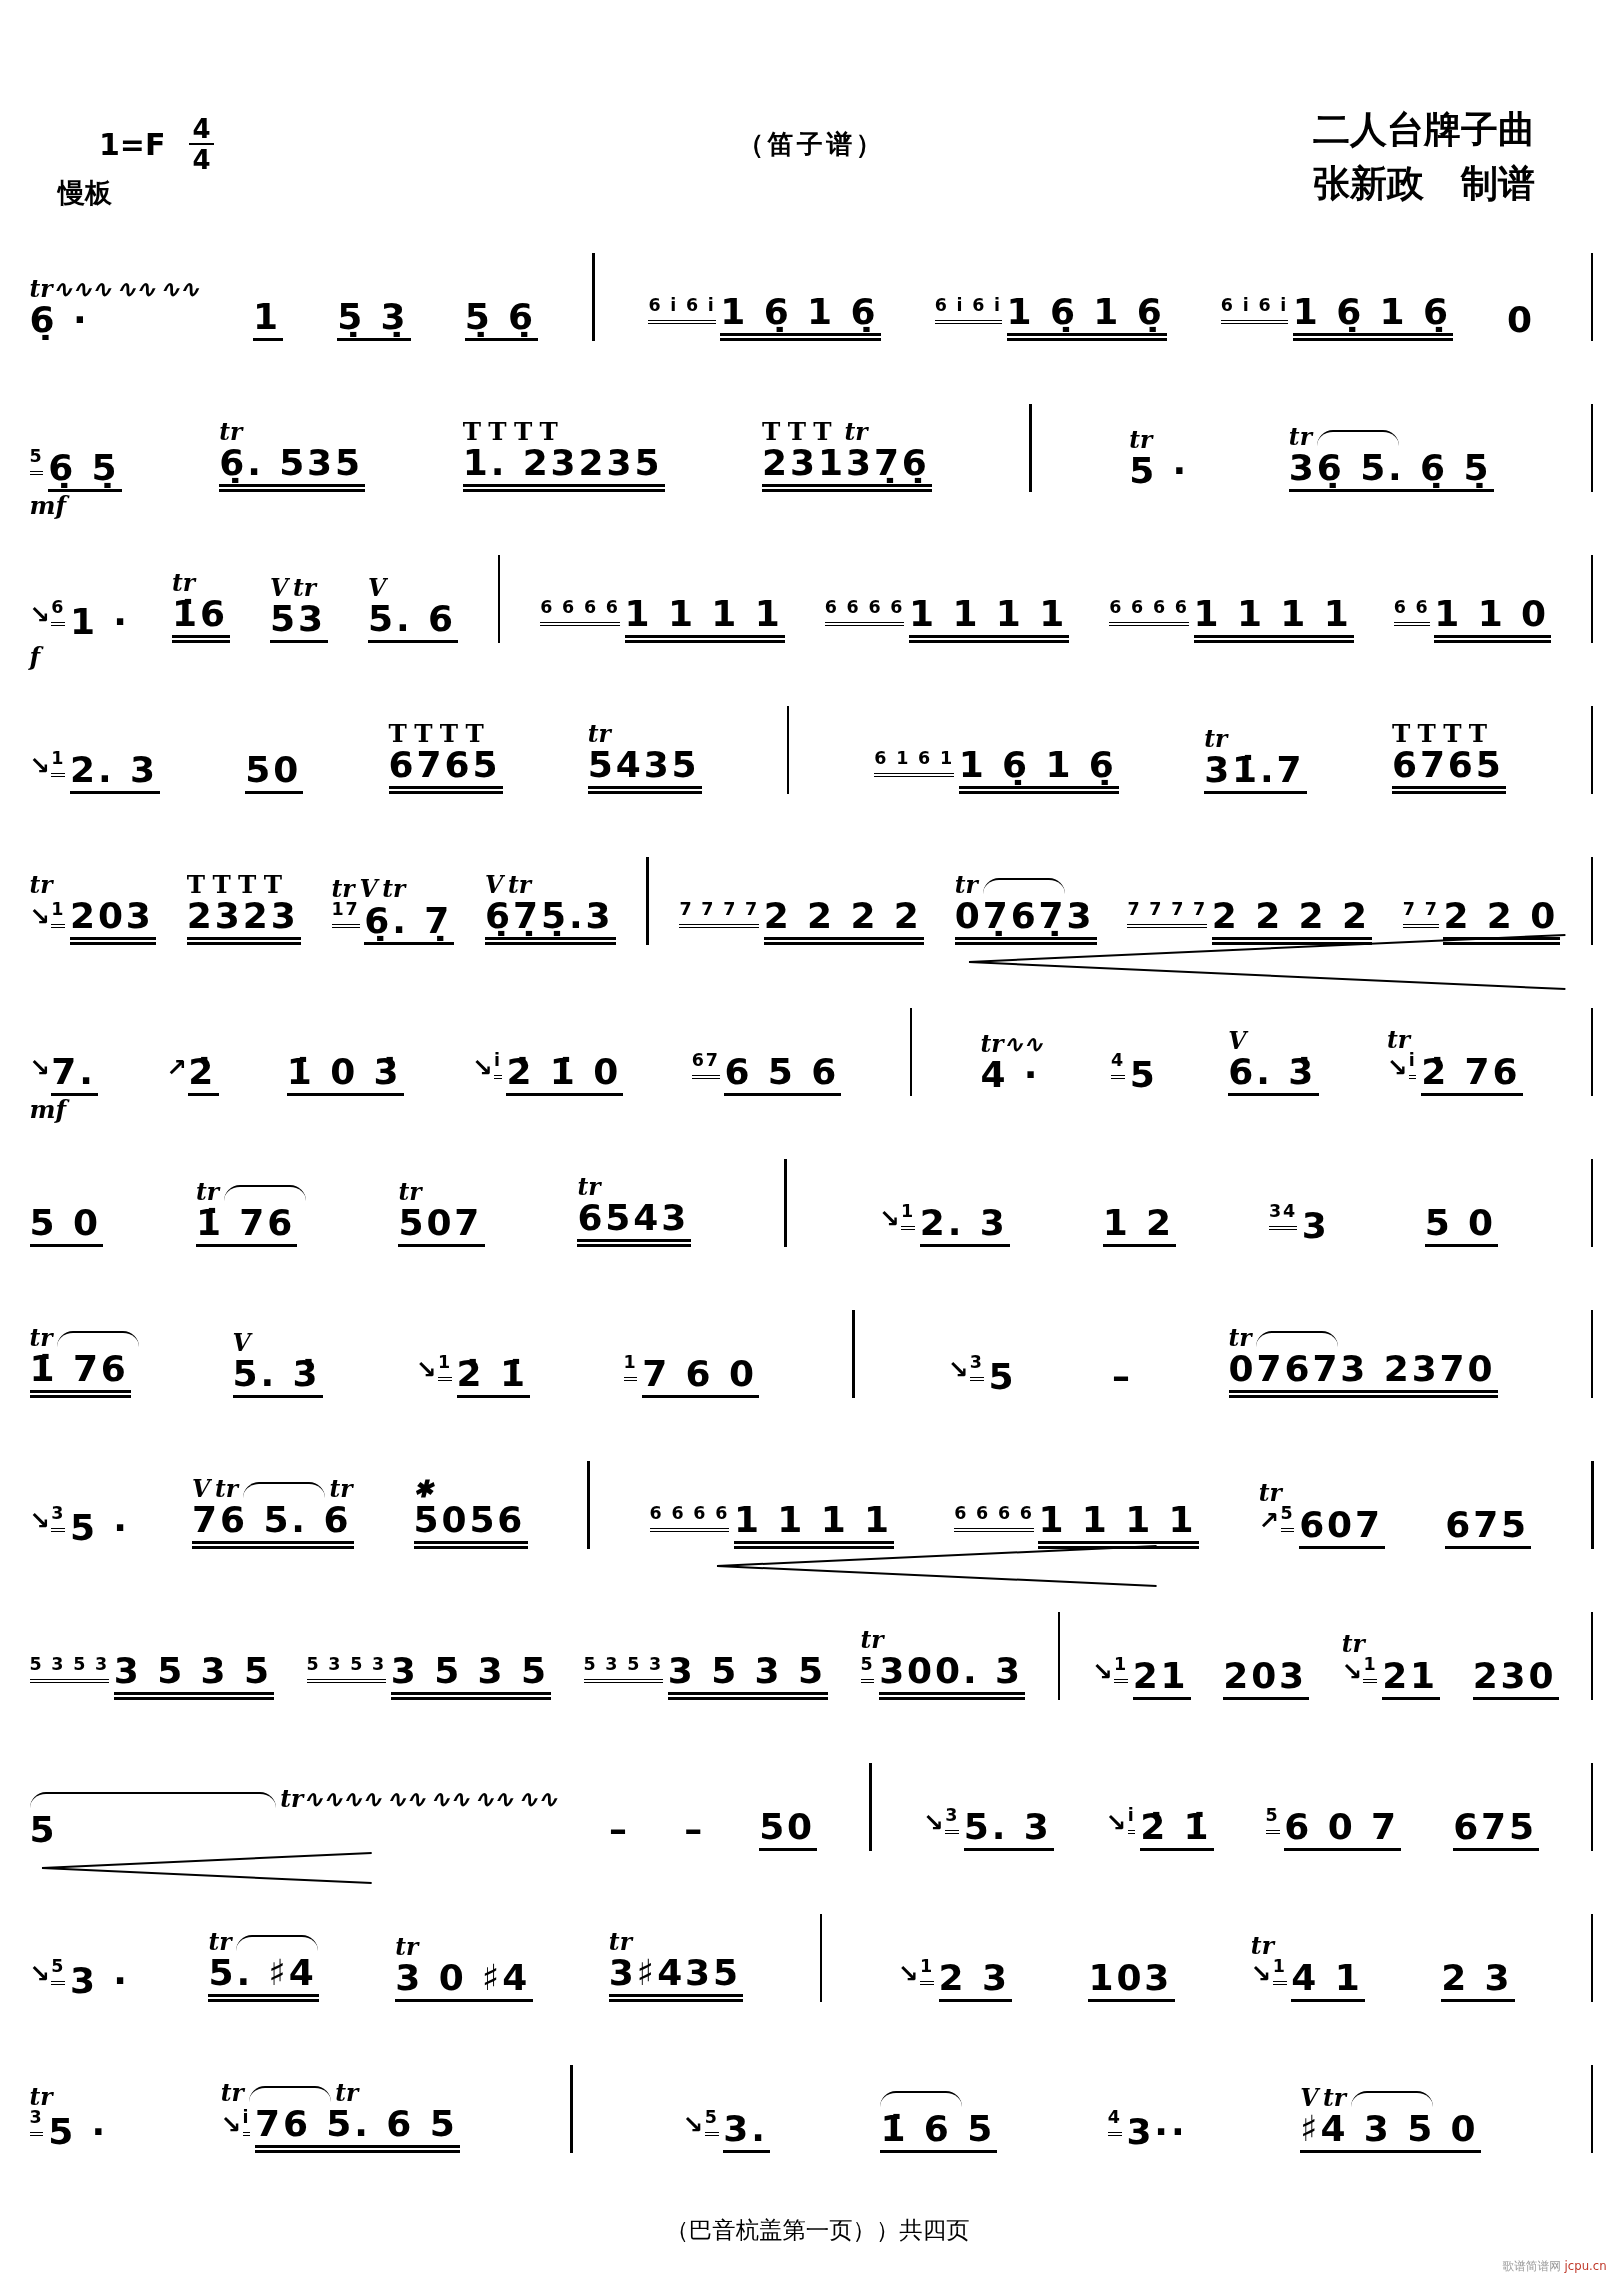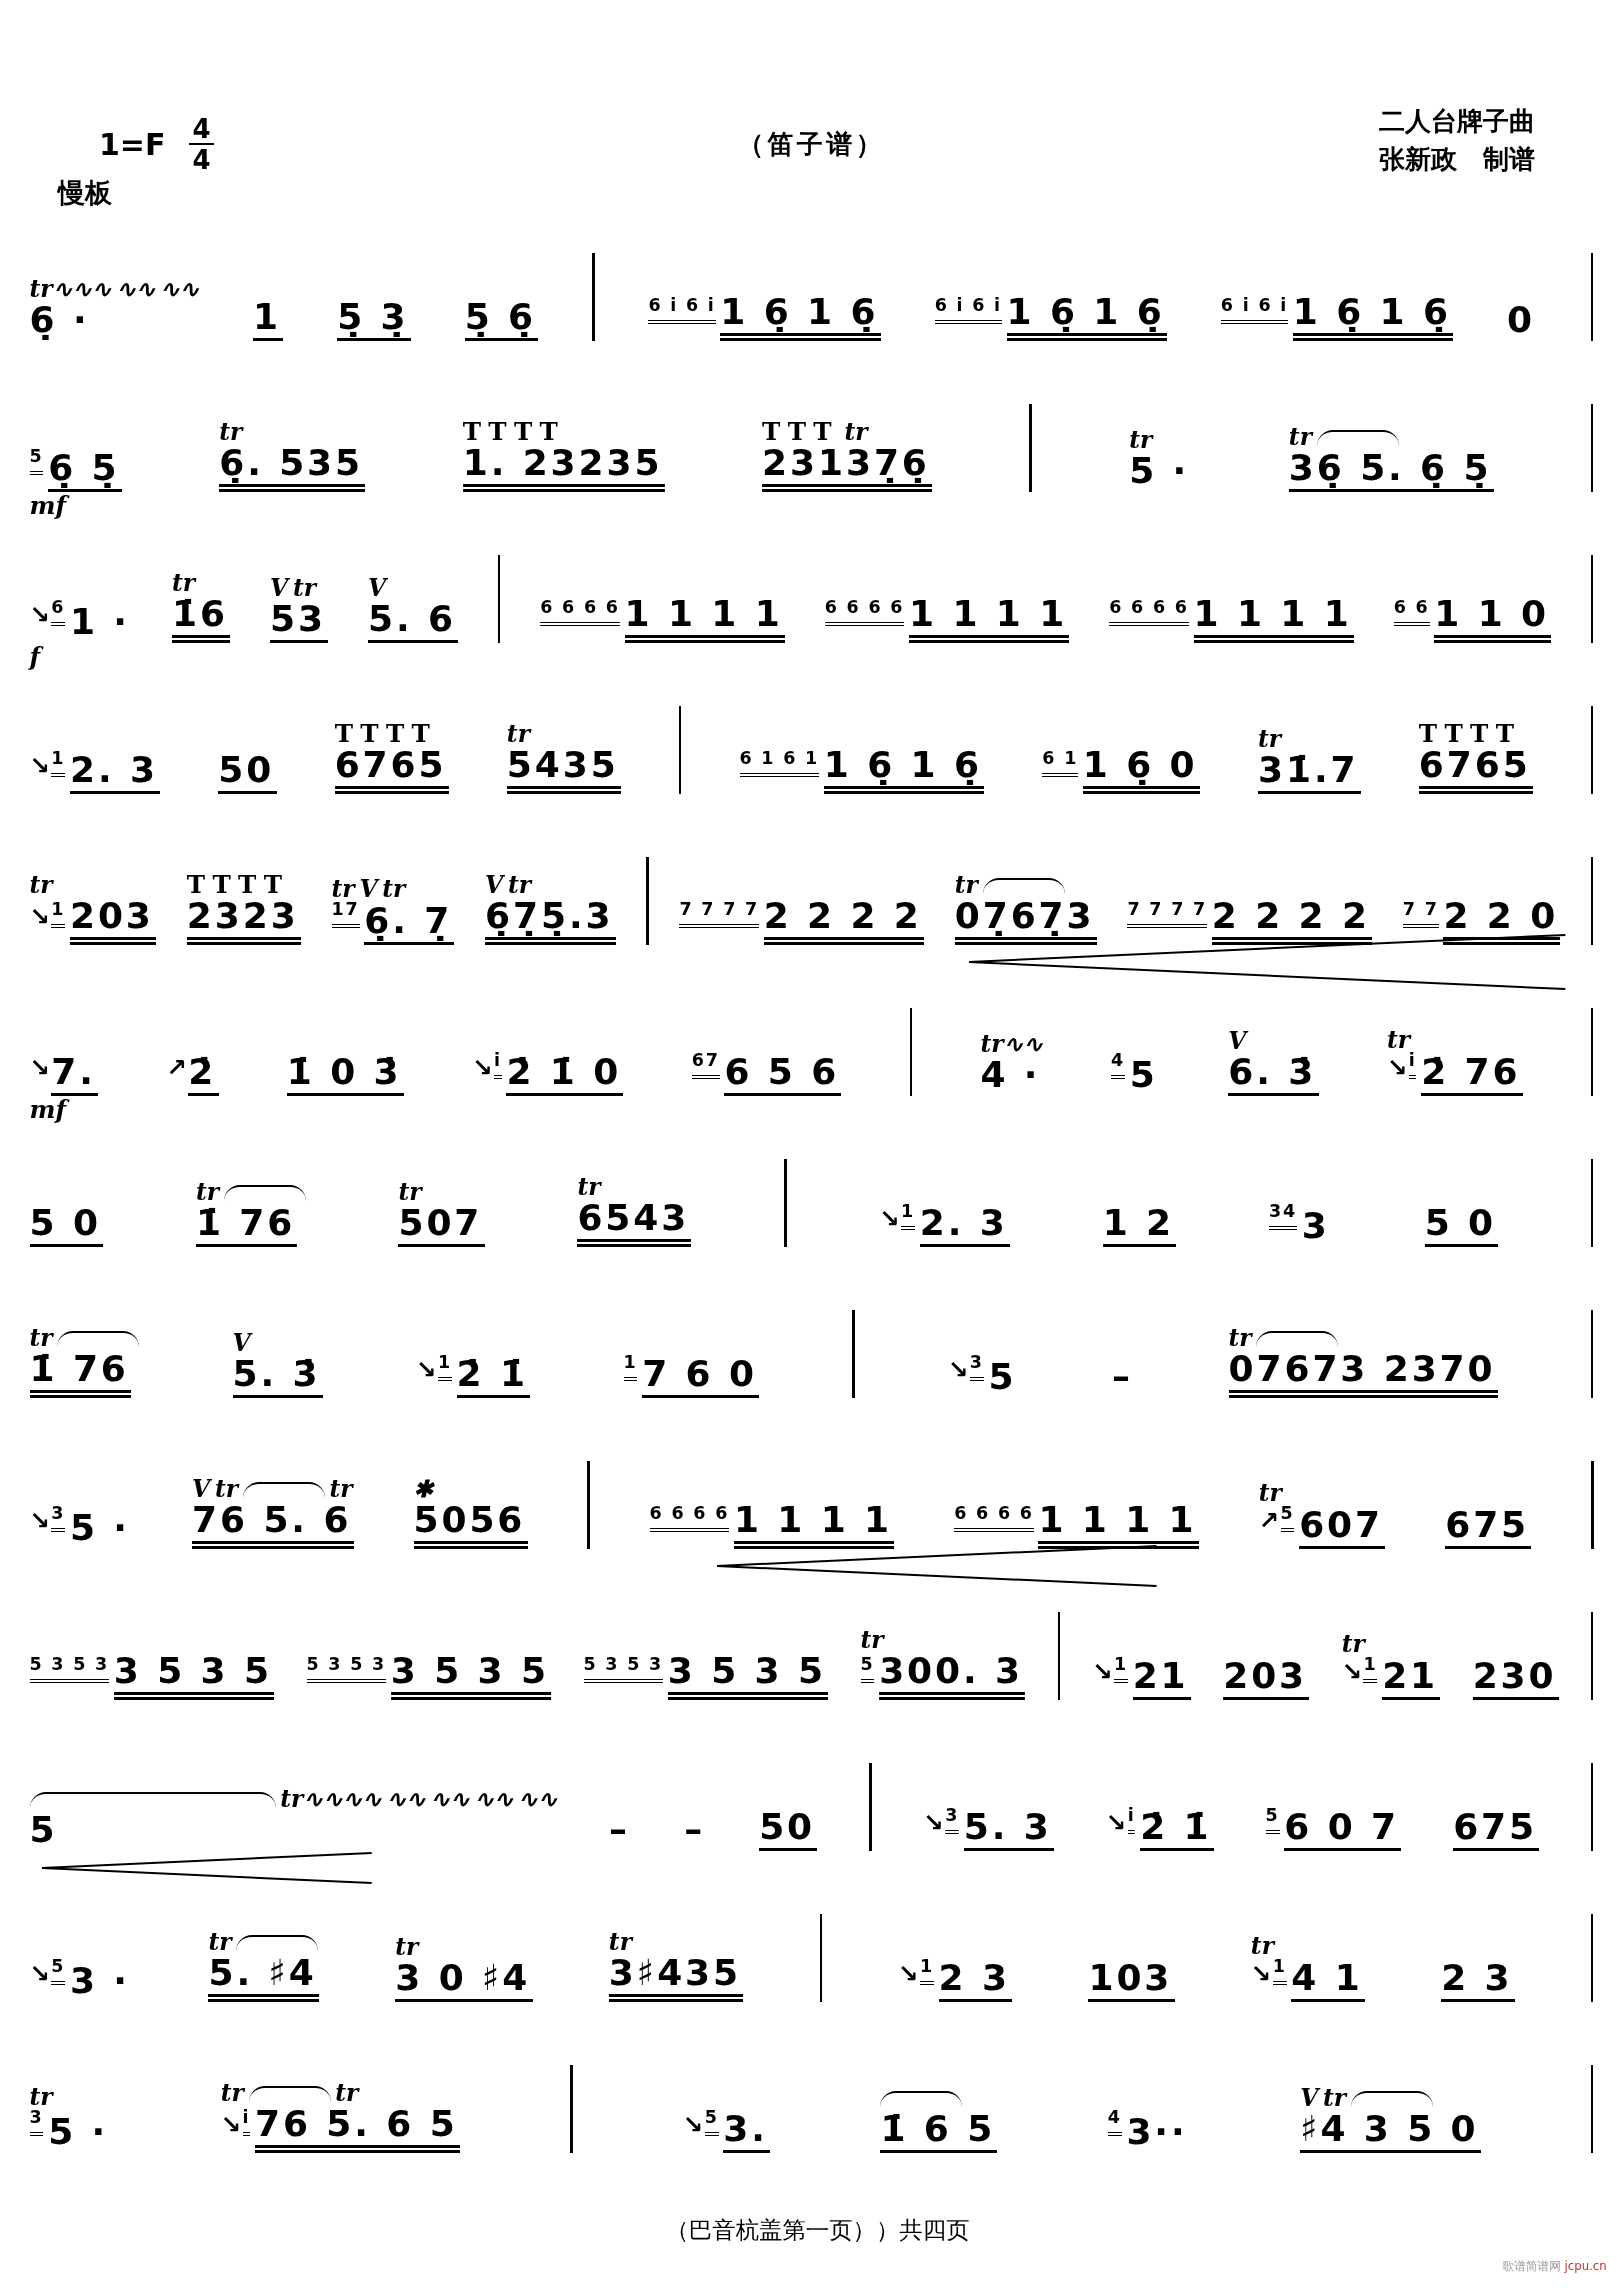--- a/index.html
+++ b/index.html
@@ -6,21 +6,21 @@
   body{width:1623px;height:2295px;position:relative;color:#000;
        font-family:"DejaVu Sans",sans-serif;overflow:hidden;}
 
   
   .hdr{position:relative;height:217px;}
   .title{position:absolute;top:30px;left:0;right:0;text-align:center;
          font-size:56px;font-weight:bold;letter-spacing:41px;text-indent:41px;}
   .subtitle{position:absolute;top:127px;left:0;right:0;text-align:center;
             font-size:26px;font-weight:bold;letter-spacing:3.5px;}
   .credits{position:absolute;top:103px;right:88px;text-align:center;
-           font-size:26px;font-weight:bold;line-height:1.45;}
+           font-size:37px;font-weight:bold;line-height:1.45;}
   .keyrow{position:absolute;top:115px;left:99px;display:flex;align-items:center;gap:23.4px;
           font-size:30px;font-weight:bold;}
   .timesig{display:inline-flex;flex-direction:column;align-items:center;line-height:1;
            font-size:26px;font-weight:bold;}
   .timesig .tnum{padding:1.2px 3.5px;}
   .timesig .tden{border-top:2.9px solid #000;padding:1.2px 3.5px;}
   .tempo{position:absolute;top:175px;left:58px;font-size:27px;font-weight:bold;}
 
   
   .score{position:absolute;top:217px;left:26px;right:26px;}
@@ -314,28 +314,20 @@
       <div class="barline"></div>
       <div class="tok">
         <div class="above"></div>
         <div class="main">
           <span class="grace">6 1 6 1</span>
           <span class="notes u2">1 6̣ 1 6̣</span>
         </div>
         <div class="below"></div>
       </div>
       <div class="tok">
-        <div class="above"></div>
-        <div class="main">
-          <span class="grace">6 1</span>
-          <span class="notes u2">1 6̣ 0</span>
-        </div>
-        <div class="below"></div>
-      </div>
-      <div class="tok">
         <div class="above">
           <span>tr</span>
         </div>
         <div class="main">
           <span class="notes u1">31̇.7</span>
         </div>
         <div class="below"></div>
       </div>
       <div class="tok">
         <div class="above">

